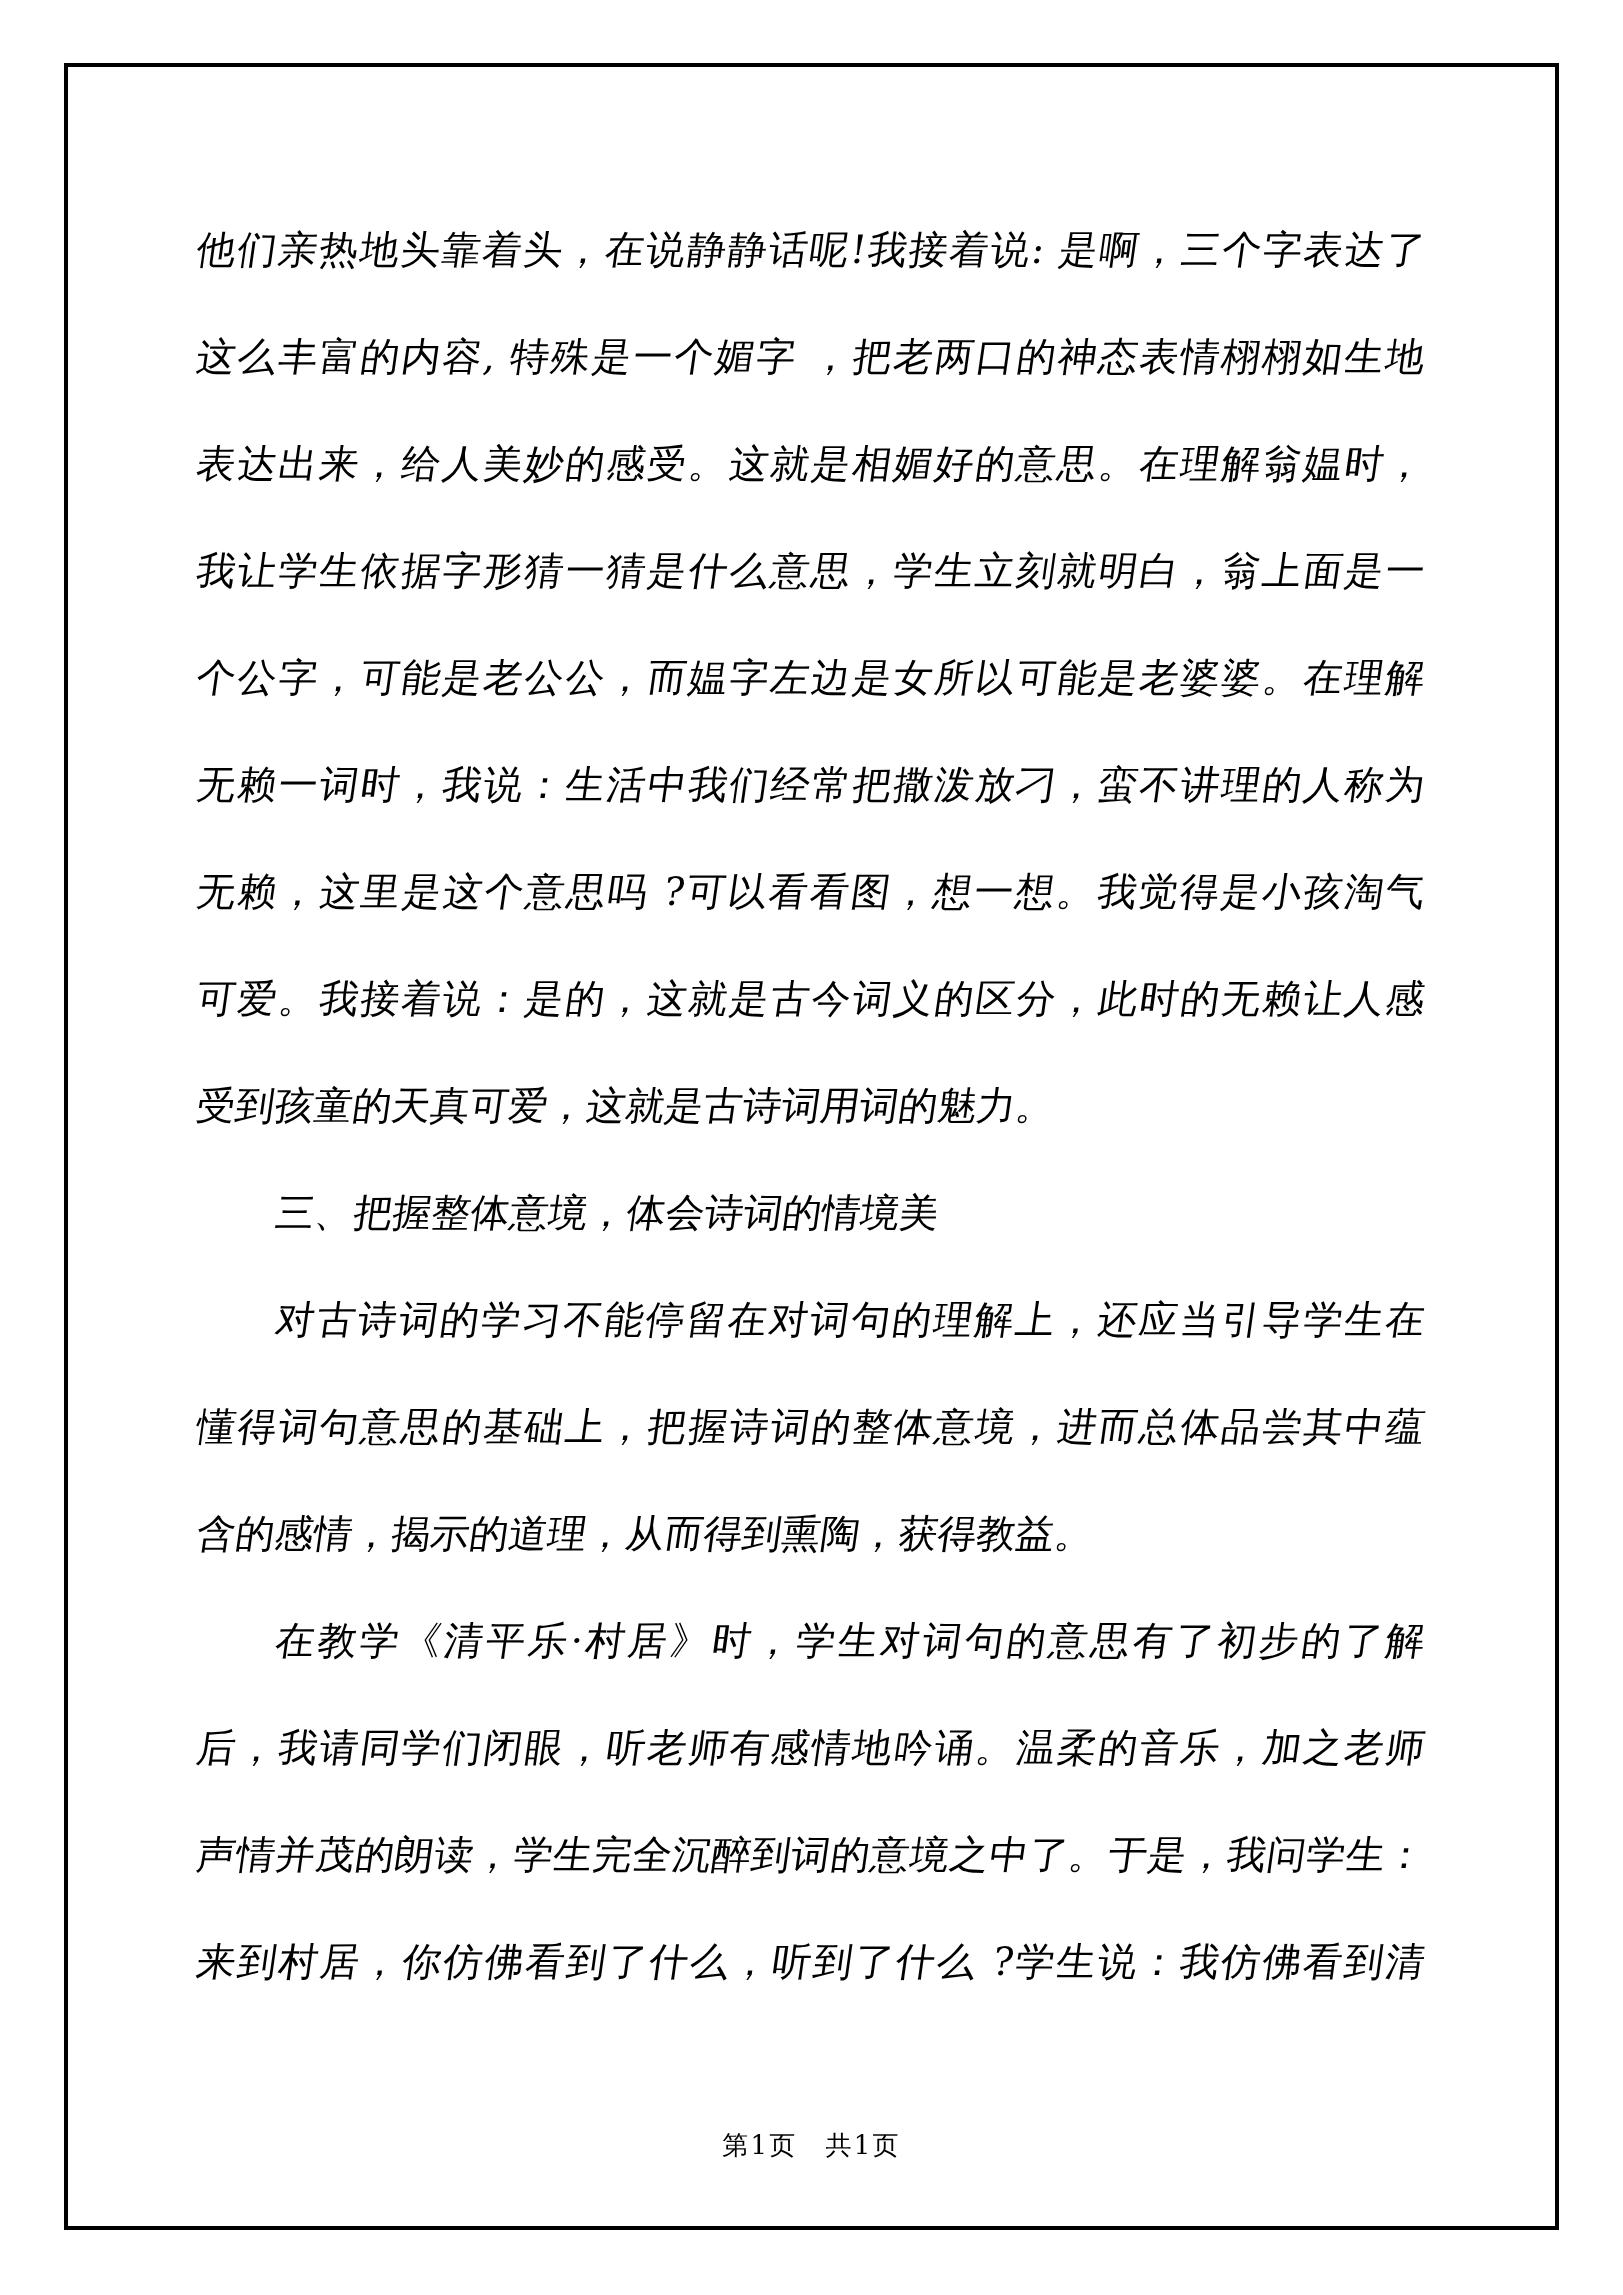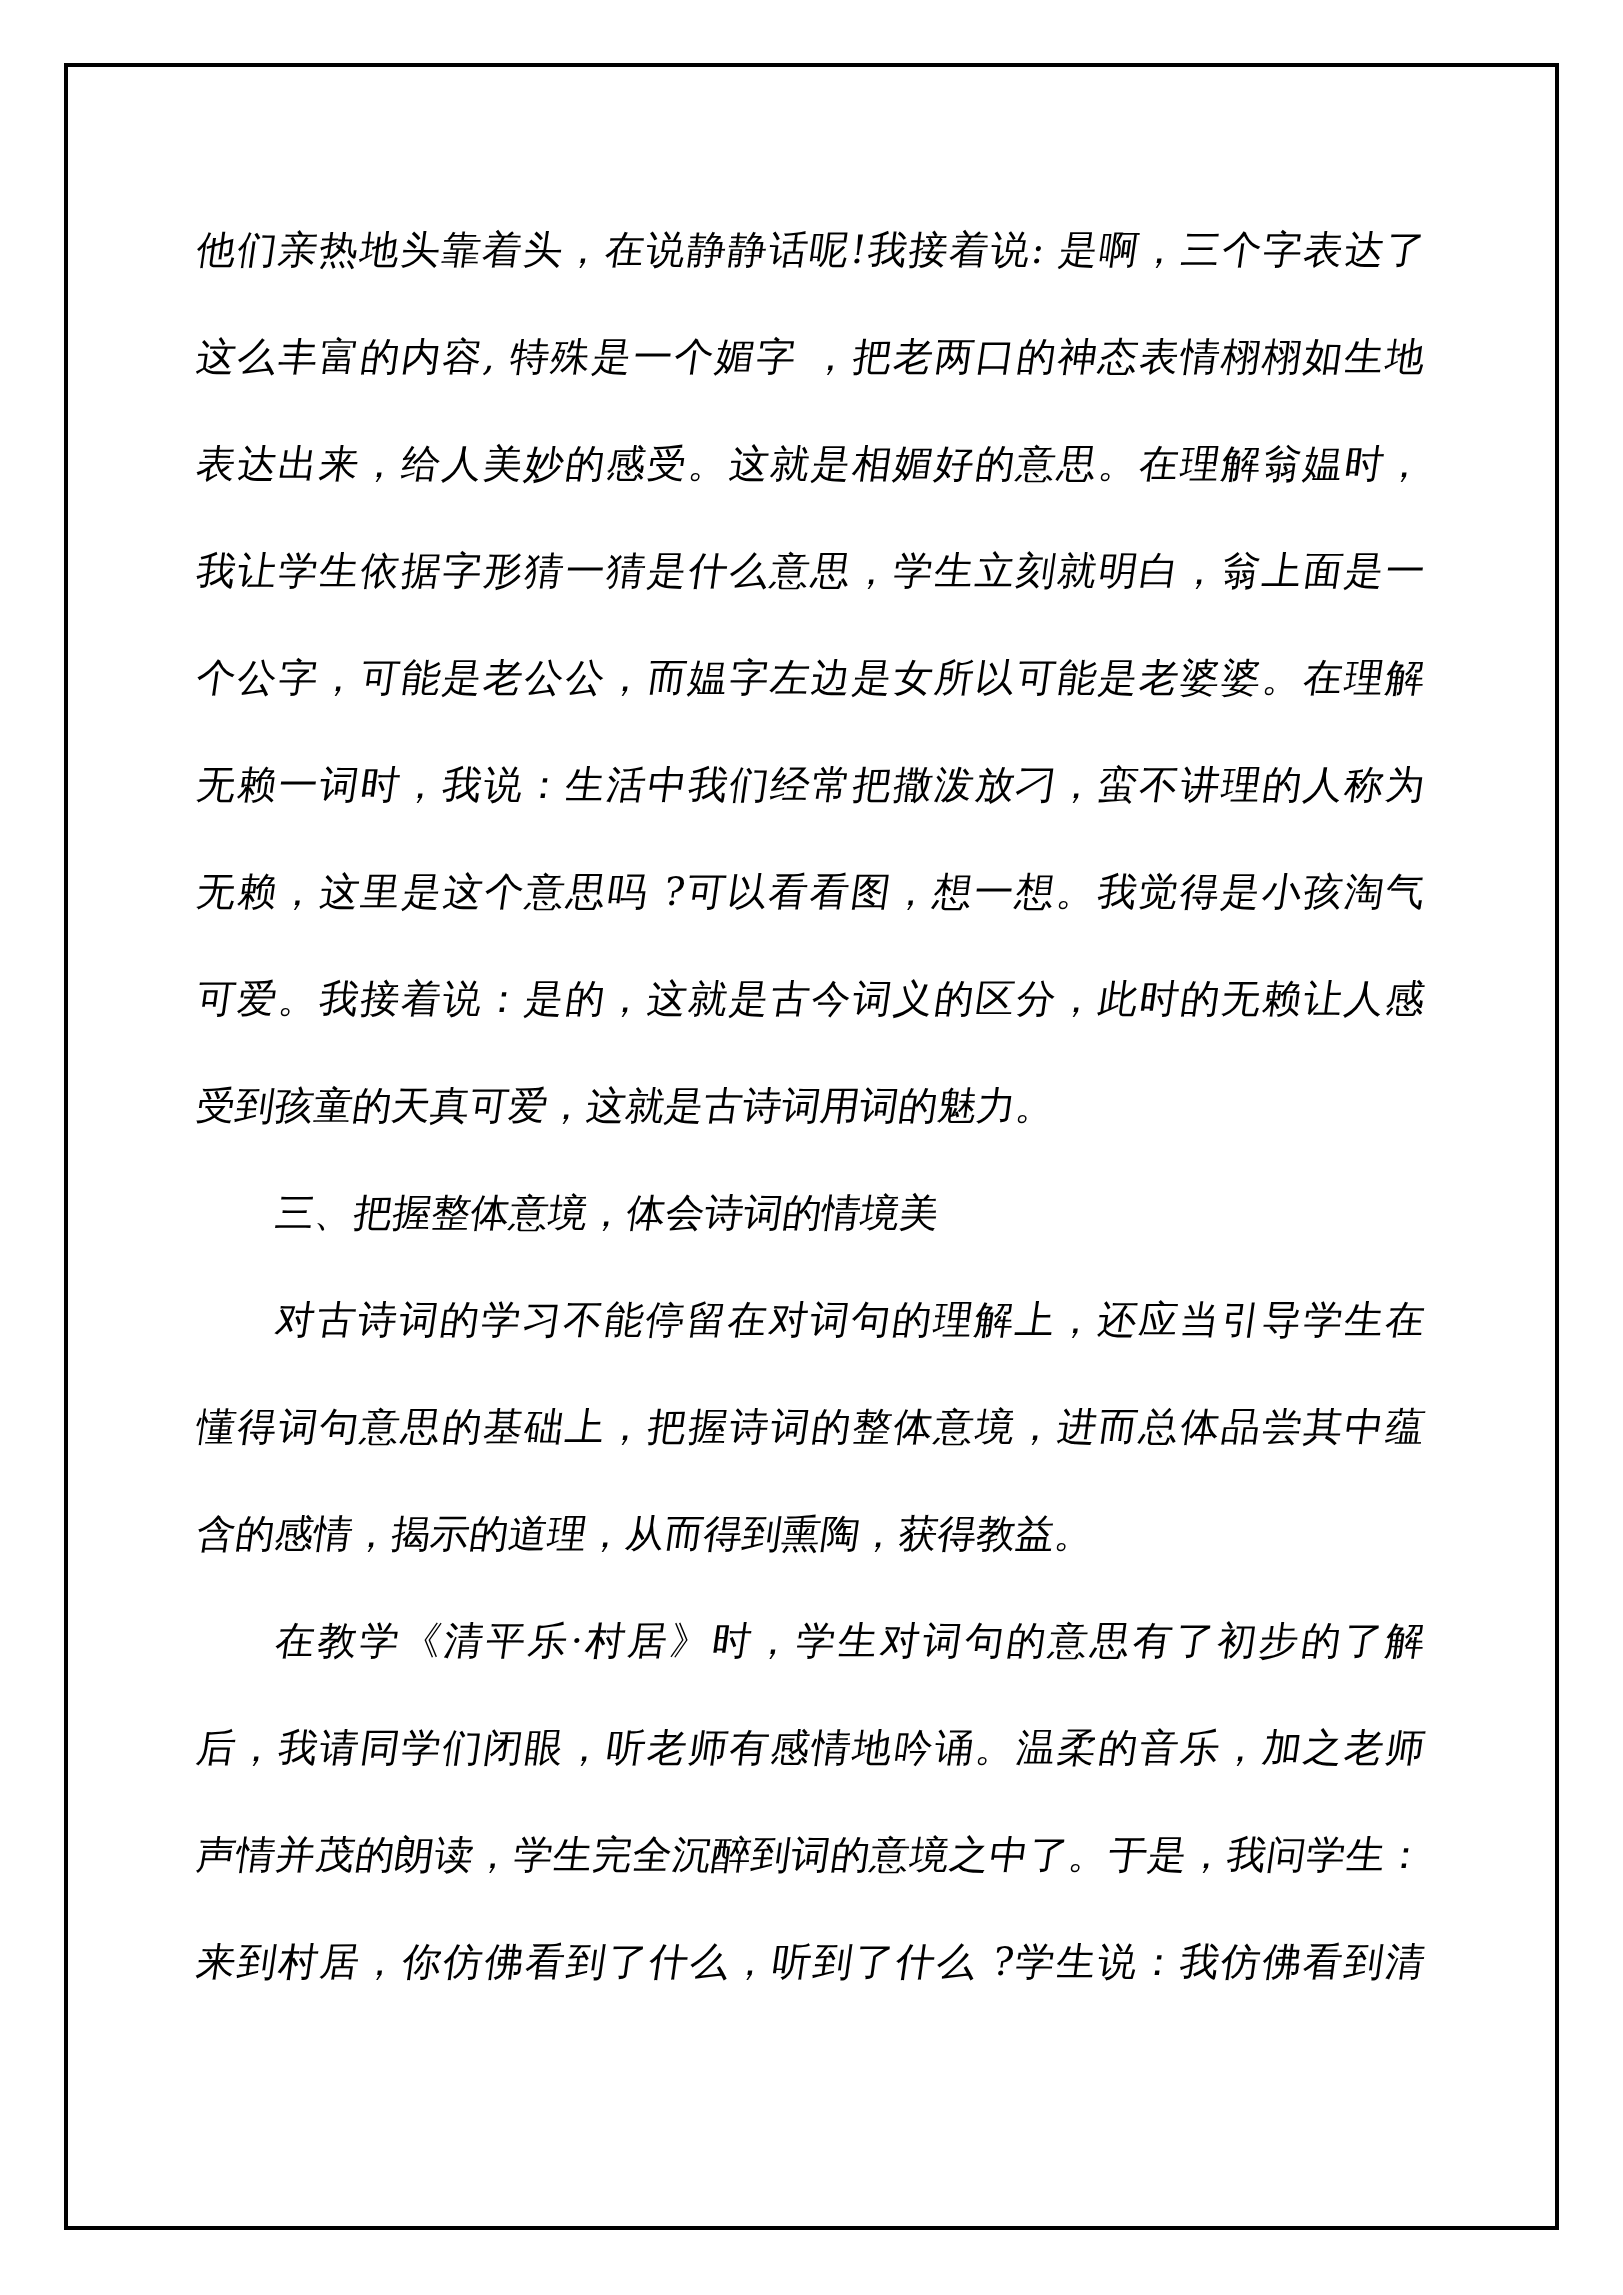--- a/index.html
+++ b/index.html
@@ -76,14 +76,17 @@
     <div class="line indent">三、把握整体意境，体会诗词的情境美</div>
     <div class="line just indent">对古诗词的学习不能停留在对词句的理解上，还应当引导学生在</div>
     <div class="line just">懂得词句意思的基础上，把握诗词的整体意境，进而总体品尝其中蕴</div>
     <div class="line">含的感情，揭示的道理，从而得到熏陶，获得教益。</div>
     <div class="line just indent">在教学《清平乐·村居》时，学生对词句的意思有了初步的了解</div>
     <div class="line just">后，我请同学们闭眼，听老师有感情地吟诵。温柔的音乐，加之老师</div>
     <div class="line just">声情并茂的朗读，学生完全沉醉到词的意境之中了。于是，我问学生：</div>
     <div class="line just">来到村居，你仿佛看到了什么，听到了什么 ?学生说：我仿佛看到清</div>
   </div>
 
+  <div class="footer">
+    <span>第1页　共1页</span>
+  </div>
 </div>
 
 
 </body></html>

